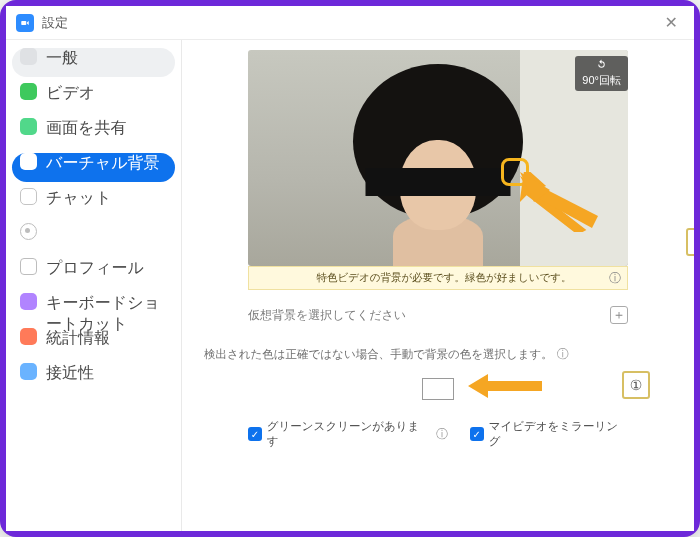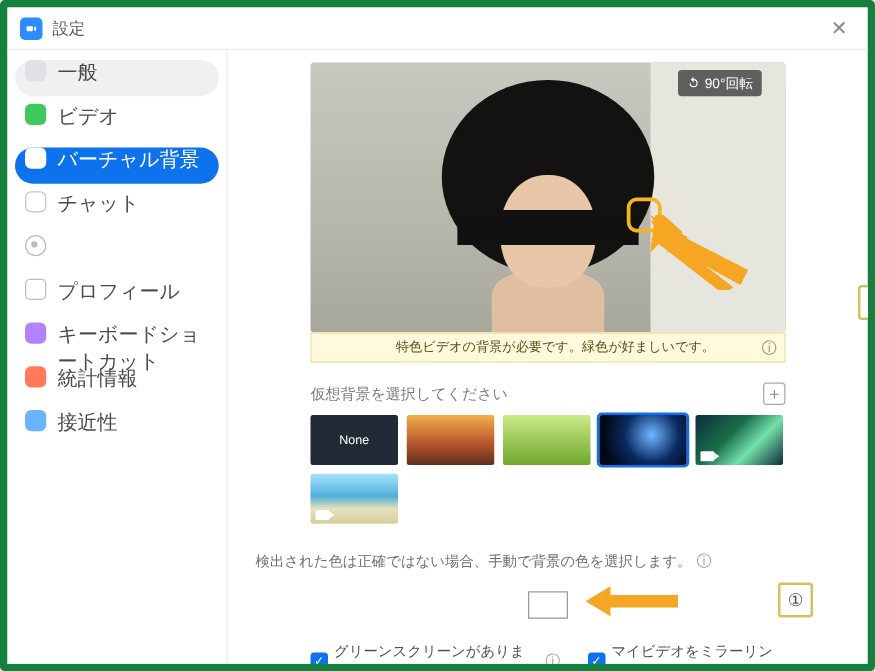--- a/index.html
+++ b/index.html
@@ -1,17 +1,17 @@
 <!DOCTYPE html>
 <html><head>
 <meta charset="utf-8">
 <style>
   * { box-sizing: border-box; margin: 0; padding: 0; font-family: -apple-system, BlinkMacSystemFont, "Segoe UI", "Hiragino Sans", "Meiryo", sans-serif; }
   body { background: #f5f5f5; display: flex; align-items: center; justify-content: center; width: 700px; height: 537px; overflow: hidden; }
-  .outer-frame { width: 700px; height: 537px; background: #fff; border: 6px solid #15803d; border-radius: 4px; position: relative; box-shadow: 0 4px 18px rgba(0,0,0,.18); }
+  .outer-frame { width: 700px; height: 537px; background: #fff; border: 6px solid #6d28d9; border-radius: 16px; position: relative; box-shadow: 0 4px 18px rgba(0,0,0,.18); }
   .window { width: 100%; height: 100%; background: #fff; display: flex; flex-direction: column; }
 
   .titlebar { height: 34px; display: flex; align-items: center; padding: 0 10px; border-bottom: 1px solid #ececec; color: #555; font-size: 13px; gap: 8px; }
   .titlebar .logo { width: 18px; height: 18px; border-radius: 4px; background: #2d8cff; display: flex; align-items: center; justify-content: center; color: #fff; font-size: 10px; }
   .titlebar .close { margin-left: auto; color: #888; font-size: 16px; cursor: pointer; padding: 4px 6px; }
 
   .body { flex: 1; display: flex; min-height: 0; }
 
   .sidebar { width: 176px; border-right: 1px solid #e9e9e9; padding: 8px 6px; }
   .side-item { display: flex; align-items: flex-start; gap: 9px; height: 29px; padding: 0 8px; border-radius: 15px; color: #4a4a4a; font-size: 16px; margin-bottom: 6px; cursor: pointer; }
@@ -34,21 +34,21 @@
 
   .content { flex: 1; padding: 10px 22px 8px 22px; overflow: auto; color:#3c3c3c; }
 
   .preview-wrap{ position:relative; }
   .preview { width: 380px; height: 216px; border-radius: 3px; background: linear-gradient(180deg,#c7c8bf 0%, #b6b6ad 60%, #a8a79c 100%); position: relative; overflow: hidden; margin: 0 auto; }
   .wall-edge { position:absolute; right:0; top:0; width:108px; height:100%; background:#e6e6de; }
   .hair { position:absolute; left:50%; top:14px; transform:translateX(-50%); width:170px; height:155px; background:#141210; border-radius:50%; }
   .face { position:absolute; left:50%; top:90px; transform:translateX(-50%); width:76px; height:90px; background:#e8c7a8; border-radius:48% 48% 44% 44%; }
   .neck{ position:absolute; left:50%; bottom:0; transform:translateX(-50%); width:90px; height:50px; background:#e0bfa1; border-radius:40% 40% 0 0;}
   .bar { position:absolute; left:50%; top:118px; transform:translateX(-50%); width:145px; height:28px; background:#111; }
-  .rotate-badge{ position:absolute; top:6px; right:19px; background:rgba(70,70,70,.85); color:#fff; font-size:11px; padding:3px 7px; border-radius:3px; display:flex; align-items:center; gap:3px;}
+  .rotate-badge{ position:absolute; top:6px; right:0; background:rgba(70,70,70,.85); color:#fff; font-size:11px; padding:3px 7px; border-radius:3px; display:flex; align-items:center; gap:3px;flex-direction:column;}
   .rotate-badge svg{width:11px;height:11px;fill:#fff;}
   .picker-box{ position:absolute; top:108px; right:99px; width:28px; height:28px; border:3px solid #f6b51e; border-radius:8px;}
   .arrow2{ position:absolute; top:122px; right:22px; }
   .badge-circ{ position:absolute; right:-42px; top:178px; width:28px; height:28px; border:2px solid #d7bf63; border-radius:3px; display:flex; align-items:center; justify-content:center; font-size:14px; color:#555; background:#fff;}
 
   .notice-bar{ width:380px; margin:0 auto; background:#fff9dd; border:1px solid #f0e1a0; height:24px; display:flex; align-items:center; justify-content:center; font-size:10.5px; color:#5b4e1d; position:relative;padding-left:12px;}
   .notice-bar .q{ position:absolute; right:6px; color:#888; font-size:12px;}
 
   .section-row{ margin-top:16px; display:flex; align-items:center; width:380px; margin-left:auto; margin-right:auto;}
   .section-label{ font-size:12px; color:#7c7c7c; flex:1;}
@@ -99,20 +99,24 @@
 
     <div class="body">
       <div class="sidebar">
         <div class="side-item selected-1">
           <span class="side-icon i-general"></span>
           <span>一般</span>
         </div>
         <div class="side-item">
           <span class="side-icon i-video"></span>
           <span>ビデオ</span>
+        </div>
+        <div class="side-item">
+          <span class="side-icon i-share"></span>
+          <span>画面を共有</span>
         </div>
         <div class="side-item active">
           <span class="side-icon i-vbg"></span>
           <span>バーチャル背景</span>
         </div>
         <div class="side-item">
           <span class="side-icon i-chat"></span>
           <span>チャット</span>
         </div>
         <div class="side-item">
@@ -166,34 +170,20 @@
         <div class="notice-bar">
           <span>特色ビデオの背景が必要です。緑色が好ましいです。</span>
           <span class="q">ⓘ</span>
         </div>
 
         <div class="section-row">
           <span class="section-label">仮想背景を選択してください</span>
           <div class="add-btn">＋</div>
         </div>
 
-        <div class="thumbs">
-          <div class="thumb none">
-              <span>None</span>
-            </div>
-          <div class="thumb bridge"></div>
-          <div class="thumb grass"></div>
-          <div class="thumb earth sel"></div>
-          <div class="thumb aurora">
-              <span class="cam"></span>
-            </div>
-          <div class="thumb beach">
-              <span class="cam"></span>
-            </div>
-        </div>
 
         <div class="detect-row">
           <span>検出された色は正確ではない場合、手動で背景の色を選択します。</span>
           <span class="q2">ⓘ</span>
         </div>
 
         <div class="swatch-row">
           <div class="swatch"></div>
           <svg class="arrow arrow1" width="78" height="30">
             <polygon points="0,15 20,3 20,10 74,10 74,20 20,20 20,27" fill="#f5a623"></polygon>

